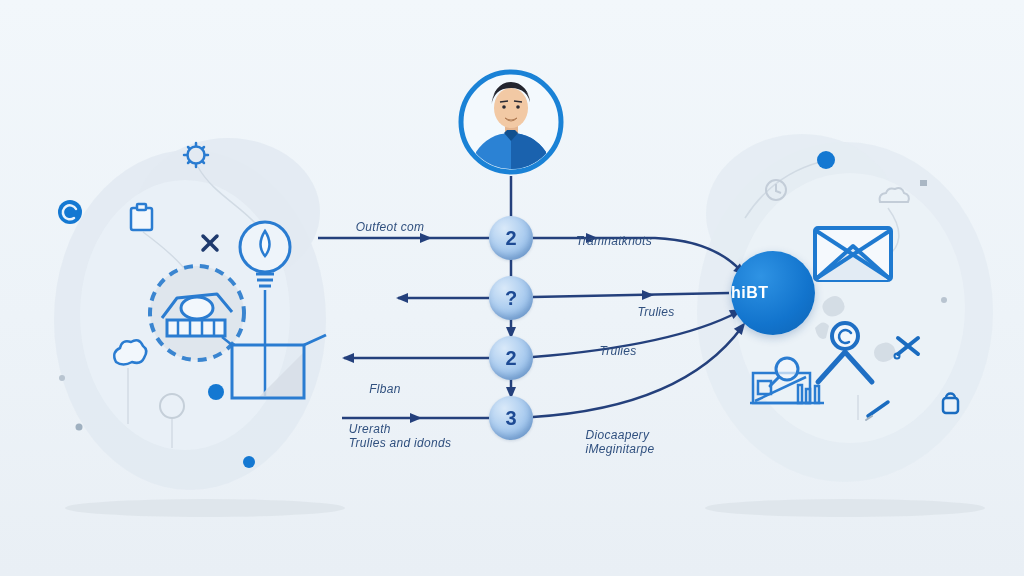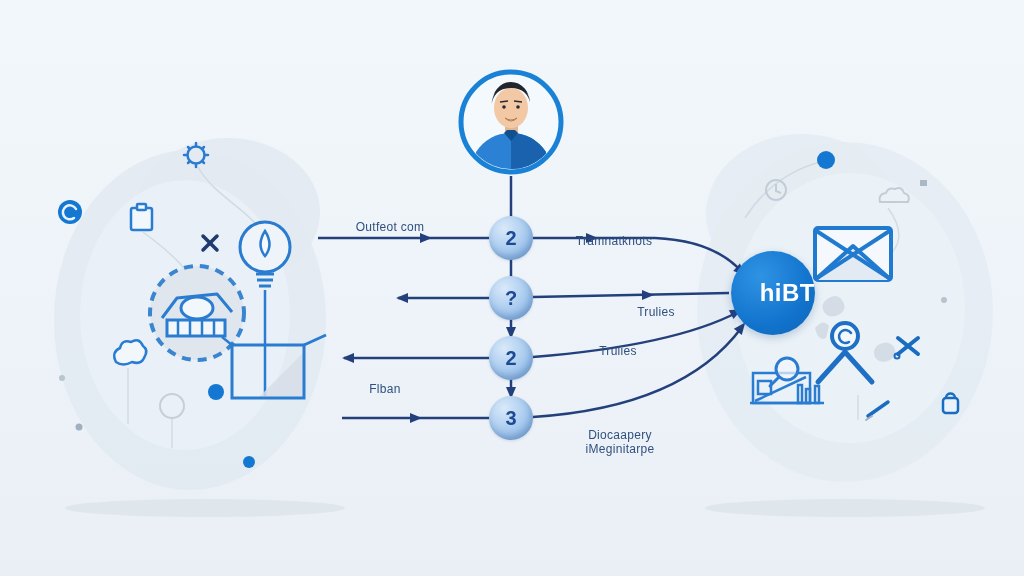--- a/index.html
+++ b/index.html
@@ -3,35 +3,35 @@
 <meta charset="utf-8">
 <style>
   html,body{margin:0;padding:0;background:#e8eef4;}
   .canvas{
     position:relative;width:1024px;height:576px;overflow:hidden;
     background:linear-gradient(180deg,#f2f7fb 0%,#edf3f8 55%,#e9eff5 100%);
     font-family:"Liberation Sans",sans-serif;
   }
   svg.layer{position:absolute;left:0;top:0;}
   .label{
-    position:absolute;transform:translateX(-50%);text-align:center;
+    position:absolute;transform:translateX(-50%);text-align:left;
     font-size:12px;line-height:14px;color:#30507f;letter-spacing:.3px;
-    white-space:nowrap;font-family:"Liberation Sans",sans-serif;
+    white-space:nowrap;font-family:"Liberation Sans",sans-serif;font-style:italic;
   }
   .node{
     position:absolute;width:44px;height:44px;margin-left:-22px;margin-top:-22px;
     border-radius:50%;display:flex;align-items:center;justify-content:center;
     font-weight:bold;font-size:20px;color:#1d4a94;
     background:radial-gradient(circle at 35% 28%, #d9e9f9 0%, #a6c9ee 55%, #76a8db 100%);
     box-shadow:inset -2px -4px 6px rgba(40,80,140,.28), 0 1px 3px rgba(30,60,110,.15);
   }
   .hub{
     position:absolute;width:84px;height:84px;margin-left:-42px;margin-top:-42px;
-    border-radius:50%;display:flex;align-items:center;justify-content:flex-end;
-    font-weight:bold;font-size:24px;color:#ffffff;letter-spacing:.5px;
+    border-radius:50%;display:flex;align-items:center;justify-content:flex-start;
+    font-weight:bold;font-size:16px;color:#ffffff;letter-spacing:.5px;
     background:radial-gradient(circle at 35% 30%, #2f93e4 0%, #1274cd 60%, #0d63b4 100%);
     box-shadow:0 3px 8px rgba(20,70,140,.25);
   }
 </style>
 </head>
 <body>
 
 <div class="canvas">
 
   <svg class="layer" width="1024" height="576" viewBox="0 0 1024 576">
@@ -256,18 +256,22 @@
 
   <div class="hub" style="left:773px;top:293px">
     <span>hiBT</span>
   </div>
 
   <div class="label" style="left:390px;top:220px">Outfeot com</div>
   <div class="label" style="left:614px;top:234px">Tramnatknots</div>
   <div class="label" style="left:656px;top:305px">Trulies</div>
   <div class="label" style="left:385px;top:382px">Flban</div>
   <div class="label" style="left:618px;top:344px">Trulies</div>
+  <div class="label" style="left:400px;top:422px">
+    <span style="display:block">Urerath</span>
+    <span style="display:block">Trulies and idonds</span>
+  </div>
   <div class="label" style="left:620px;top:428px">
     <span style="display:block">Diocaapery</span>
     <span style="display:block">iMeginitarpe</span>
   </div>
 
 </div>
 
 </body></html>

